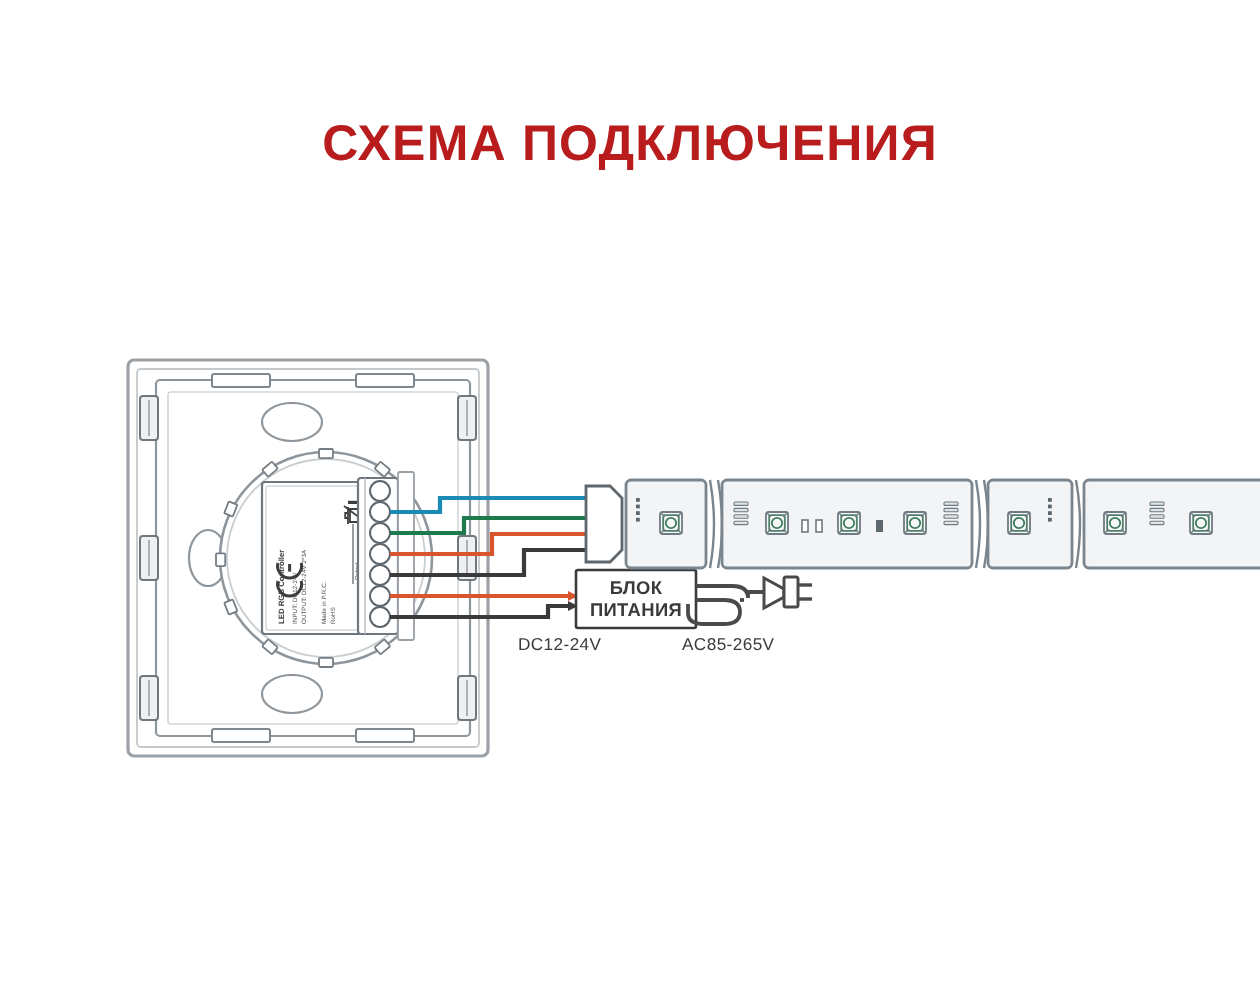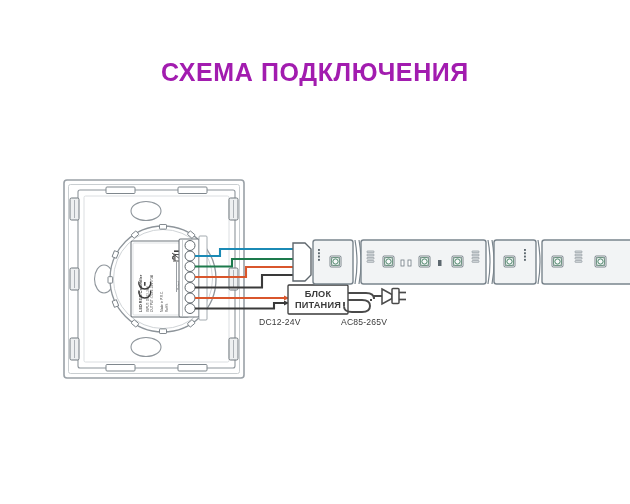--- a/index.html
+++ b/index.html
@@ -20,21 +20,21 @@
   
   #diagram-title {
     position: absolute;
     top: 58px;
     left: 0;
     width: 630px;
     text-align: center;
     font-size: 25px;
     font-weight: bold;
     letter-spacing: 0.6px;
-    color: #a21caf;
+    color: #b91c1c;
     white-space: nowrap;
     user-select: none;
   }
 
   
   #diagram-canvas {
     position: absolute;
     top: 0;
     left: 0;
     width: 524px;

